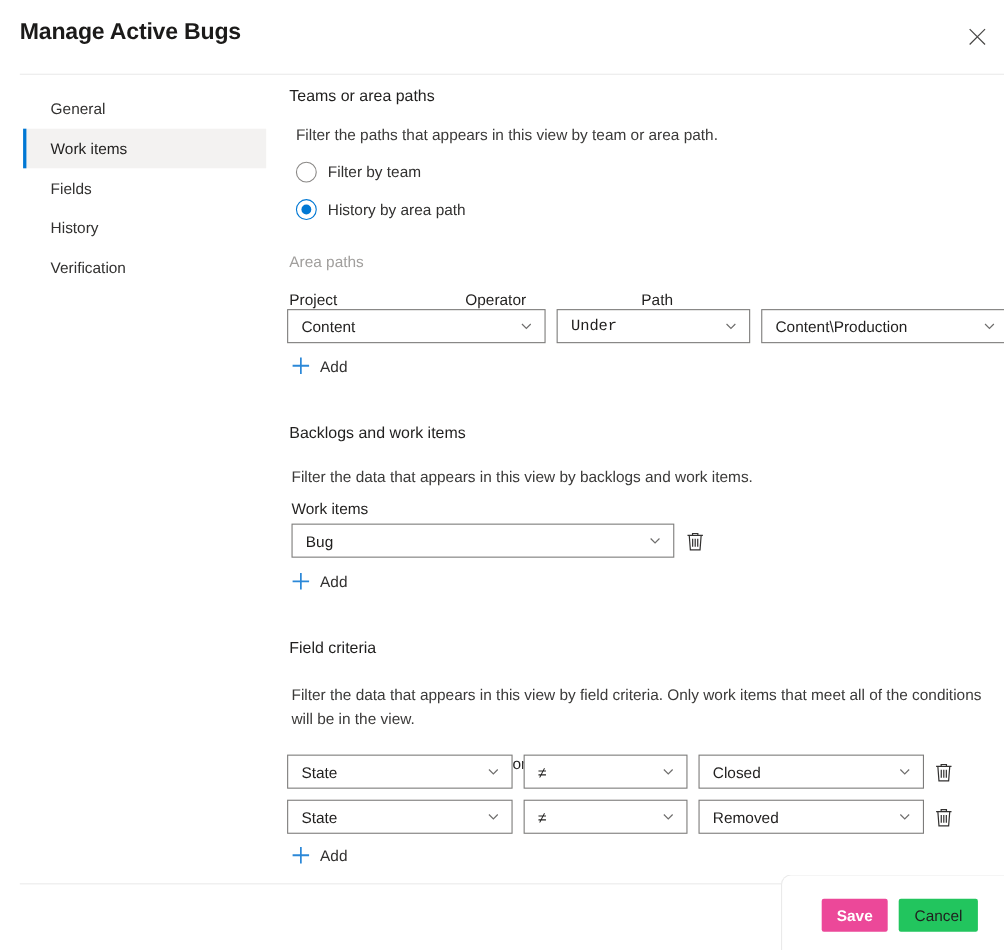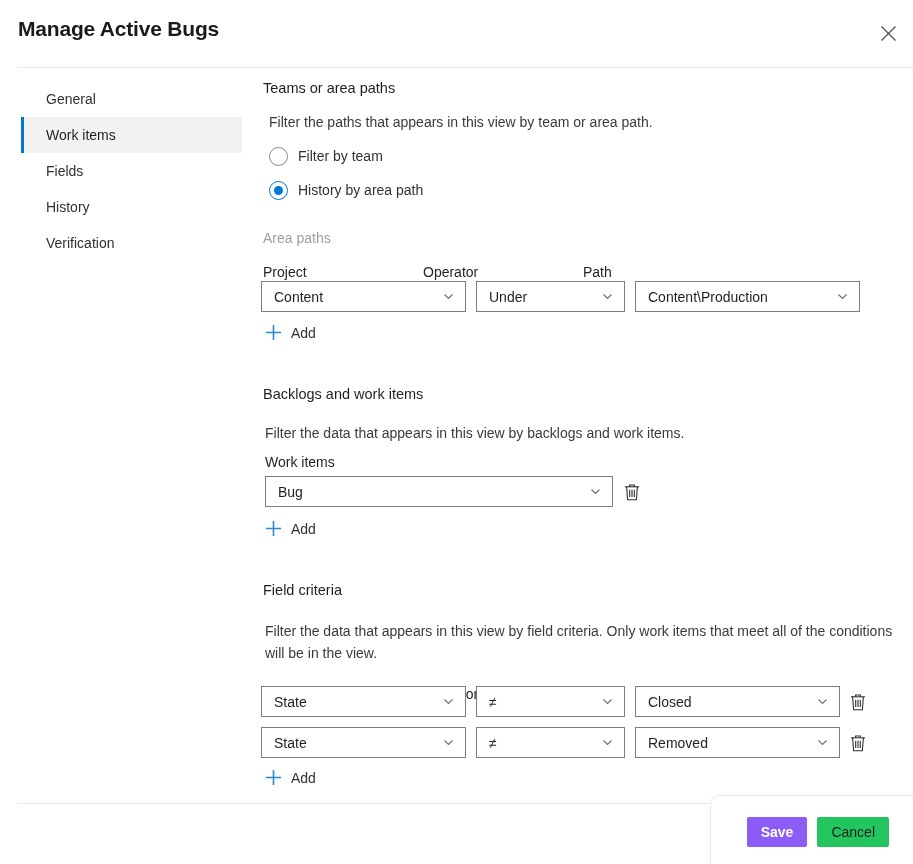--- a/index.html
+++ b/index.html
@@ -96,21 +96,21 @@
     background:#fff;
     border-top:1px solid #eaeaea; border-left:1px solid #eaeaea;
     border-top-left-radius:9px;
     display:flex; align-items:flex-start; justify-content:flex-end;
     padding:21px 24px 0 0; gap:10px;
   }
   .btn {
     height:30px; font-size:14px; border:none; cursor:pointer;
     border-radius:2px; font-family:inherit; padding:0 14px;
   }
-  .btn-primary { background:#8b5cf6; color:#ffffff; font-weight:600; }
+  .btn-primary { background:#ec4899; color:#ffffff; font-weight:600; }
   .btn-default { background:#22c55e; color:#201f1e; }
 </style>
 </head>
 <body>
 
 <div class="dialog">
 
   <div class="title">Manage Active Bugs</div>
   <button class="close-btn">
     <span style="display:flex;">
@@ -157,29 +157,29 @@
 
     <div class="abs muted-label" style="left:2px; top:150px;">Area paths</div>
 
     <div class="abs col-labels" style="left:0; top:184px;">
       <span class="field-label" style="left:2px;">Project</span>
       <span class="field-label" style="left:162px;">Operator</span>
       <span class="field-label" style="left:322px;">Path</span>
     </div>
 
     <div class="abs row gap10" style="left:0; top:201px;">
-      <div class="dd" style="width:205px;gap:48px;">
+      <div class="dd" style="width:235px;gap:48px;">
         <span class="dd-text">Content</span>
         <span class="chev">
             <svg width="13" height="13" viewBox="0 0 13 13">
               <path d="M2.5 4.5l4 4 4-4" fill="none" stroke="#6f6e6d" stroke-width="1.1"></path>
             </svg>
           </span>
       </div>
-      <div class="dd" style="width:149px;">
+      <div class="dd" style="width:176px;font-family:Liberation Mono, monospace;">
         <span class="dd-text">Under</span>
         <span class="chev">
             <svg width="13" height="13" viewBox="0 0 13 13">
               <path d="M2.5 4.5l4 4 4-4" fill="none" stroke="#6f6e6d" stroke-width="1.1"></path>
             </svg>
           </span>
       </div>
       <div class="dd" style="width:225px;">
         <span class="dd-text">Content\Production</span>
         <span class="chev">

